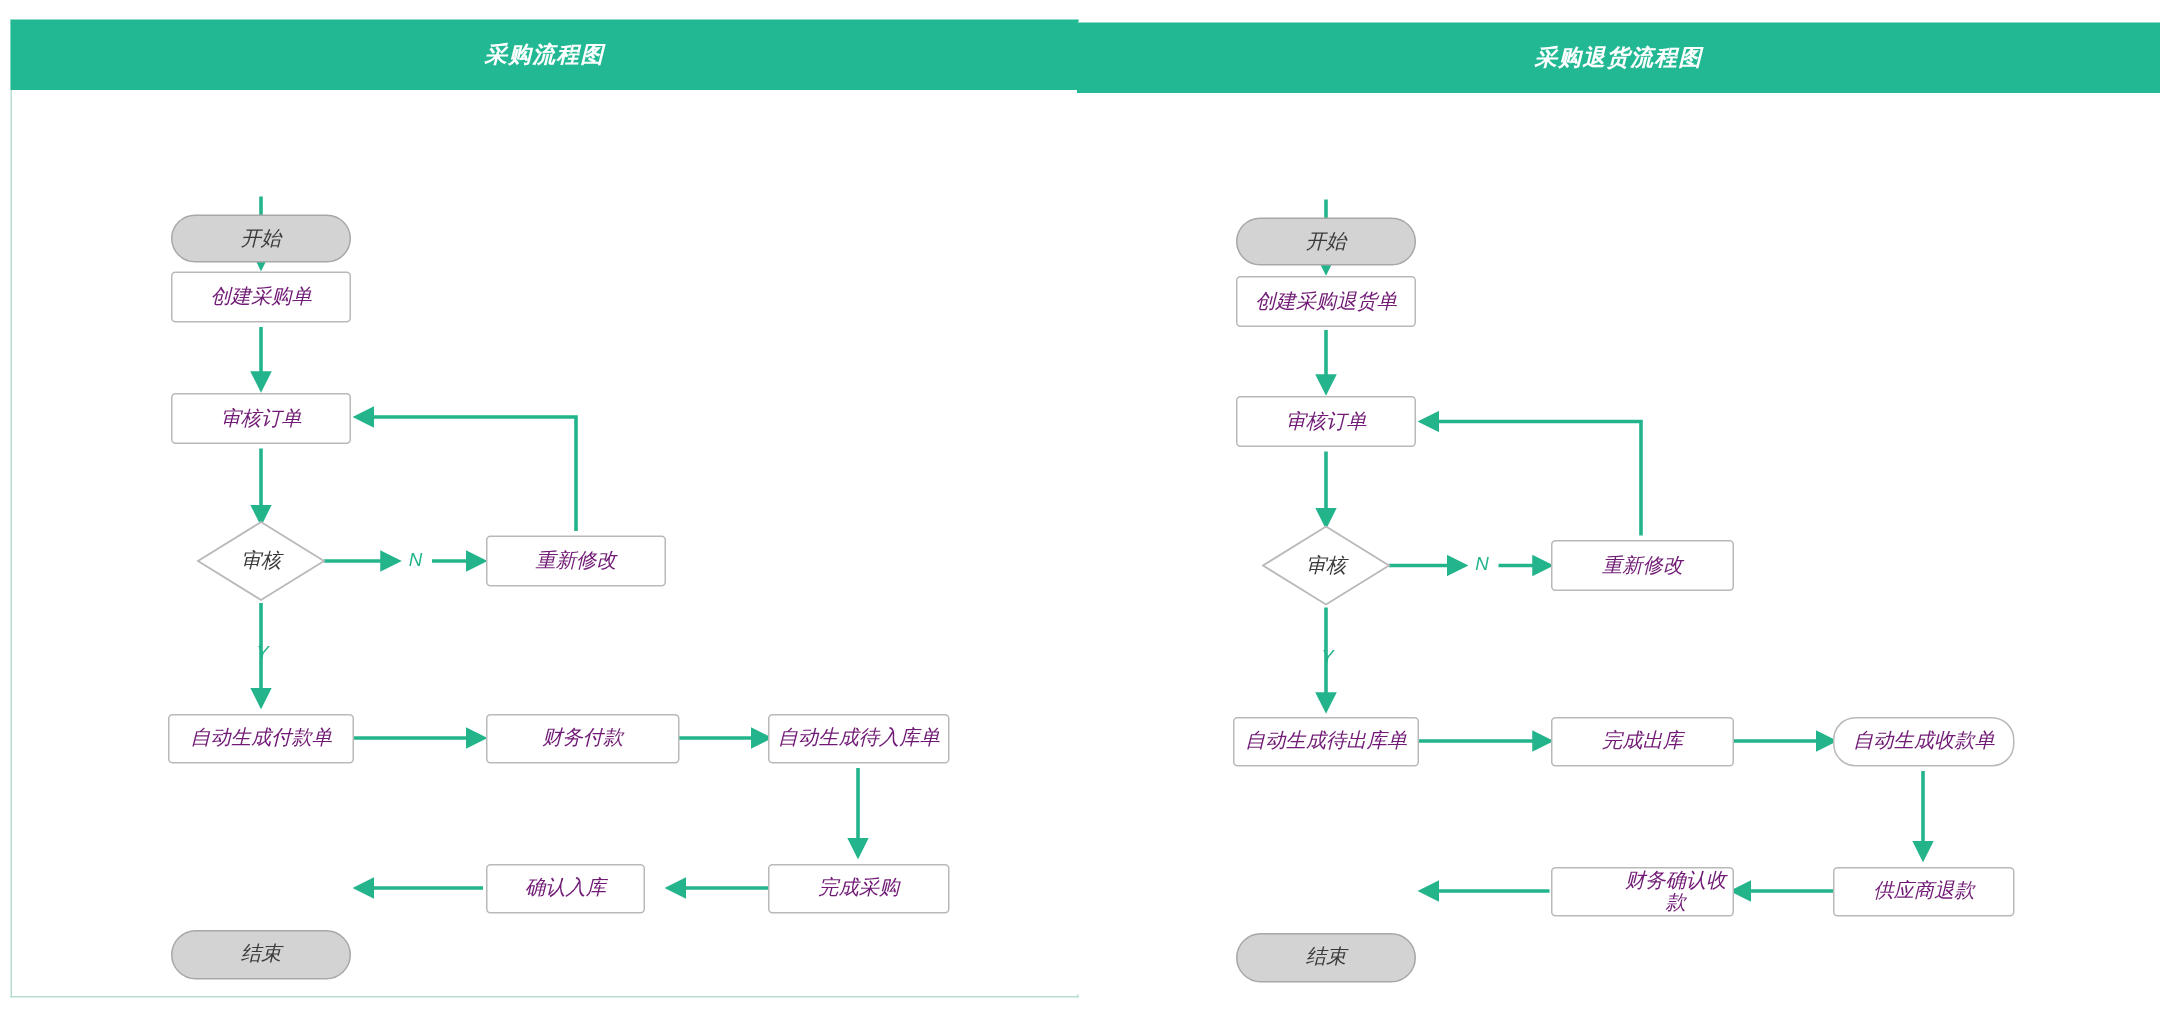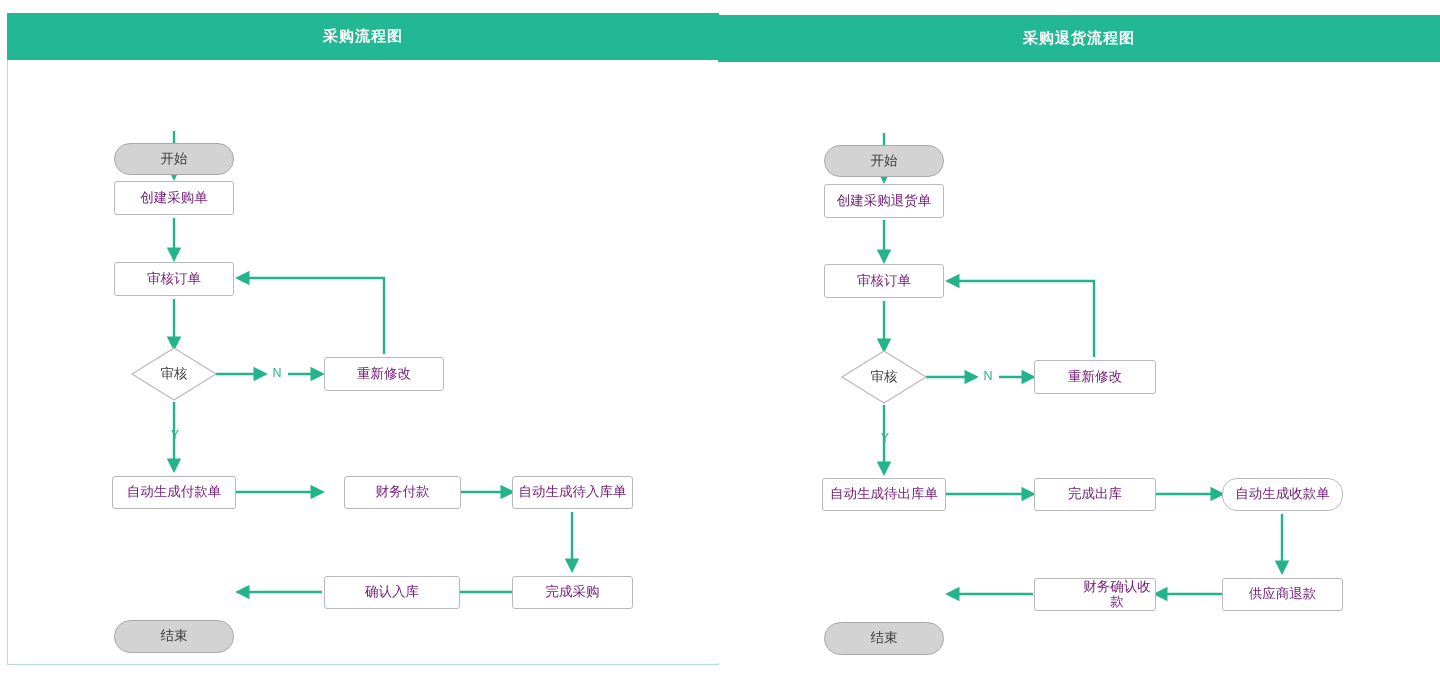--- a/index.html
+++ b/index.html
@@ -3,21 +3,21 @@
 <meta charset="utf-8">
 <style>
   html,body{margin:0;padding:0;}
   body{
     width:1440px;height:678px;
     background:#ffffff;
     font-family:"Liberation Sans","DejaVu Sans",sans-serif;
     overflow:hidden;
     position:relative;
   }
-  .stage{position:absolute;left:0;top:0;width:1440px;height:678px;}
+  .stage{position:absolute;left:0;top:0;width:1440px;height:678px;font-style:italic;}
 
   
   .panel{position:absolute;box-sizing:border-box;}
   #panel-left{left:7px;top:13px;width:712px;height:652px;
      border:1px solid #b7ded3;border-top:none;background:#fff;}
   #panel-right{left:718px;top:15px;width:722px;height:648px;background:#fff;}
 
   .panel-header{position:absolute;box-sizing:border-box;
      background:#21b893;color:#ffffff;display:flex;align-items:center;
      justify-content:center;font-size:15px;font-weight:bold;letter-spacing:1px;}
@@ -100,25 +100,25 @@
   <div class="node" style="left:114px;top:181px;width:120px;height:34px;">创建采购单</div>
   <div class="node" style="left:114px;top:262px;width:120px;height:34px;">审核订单</div>
 
   <div class="diamond-lbl" style="left:132px;top:362px;width:84px;height:24px;">审核</div>
   <div class="edge-label" style="left:266px;top:362px;width:22px;height:22px;">N</div>
   <div class="edge-label" style="left:164px;top:424px;width:22px;height:22px;">Y</div>
 
   <div class="node" style="left:324px;top:357px;width:120px;height:34px;">重新修改</div>
 
   <div class="node" style="left:112px;top:476px;width:124px;height:33px;">自动生成付款单</div>
-  <div class="node" style="left:324px;top:476px;width:117px;height:33px;margin-left:20px;">财务付款</div>
+  <div class="node" style="left:324px;top:476px;width:129px;height:33px;">财务付款</div>
   <div class="node" style="left:512px;top:476px;width:121px;height:33px;">自动生成待入库单</div>
 
   <div class="node" style="left:512px;top:576px;width:121px;height:33px;">完成采购</div>
-  <div class="node" style="left:324px;top:576px;width:136px;height:33px;">确认入库</div>
+  <div class="node" style="left:324px;top:576px;width:106px;height:33px;">确认入库</div>
   <div class="node terminal" style="left:114px;top:576px;width:120px;height:33px;">结束</div>
 
   <div class="node terminal" style="left:824px;top:101px;width:120px;height:32px;">开始</div>
   <div class="node" style="left:824px;top:184px;width:120px;height:34px;">创建采购退货单</div>
   <div class="node" style="left:824px;top:264px;width:120px;height:34px;">审核订单</div>
 
   <div class="diamond-lbl" style="left:842px;top:365px;width:84px;height:24px;">审核</div>
   <div class="edge-label" style="left:977px;top:365px;width:22px;height:22px;">N</div>
   <div class="edge-label" style="left:874px;top:427px;width:22px;height:22px;">Y</div>
 

